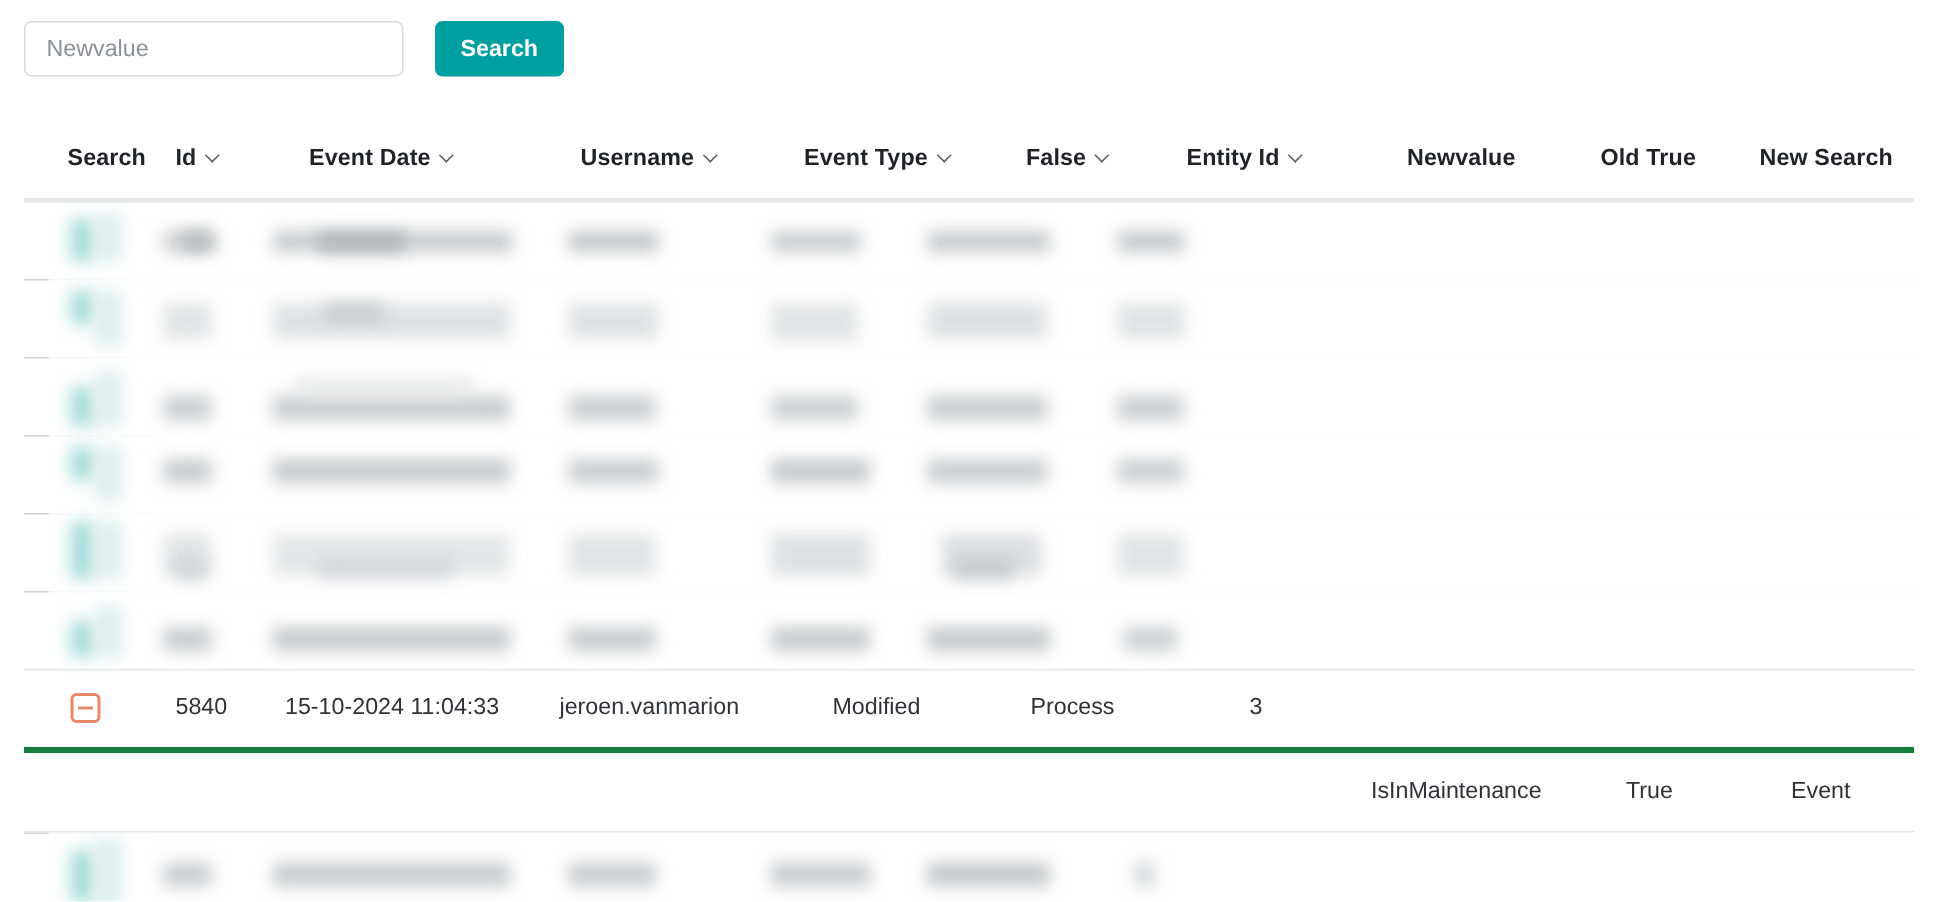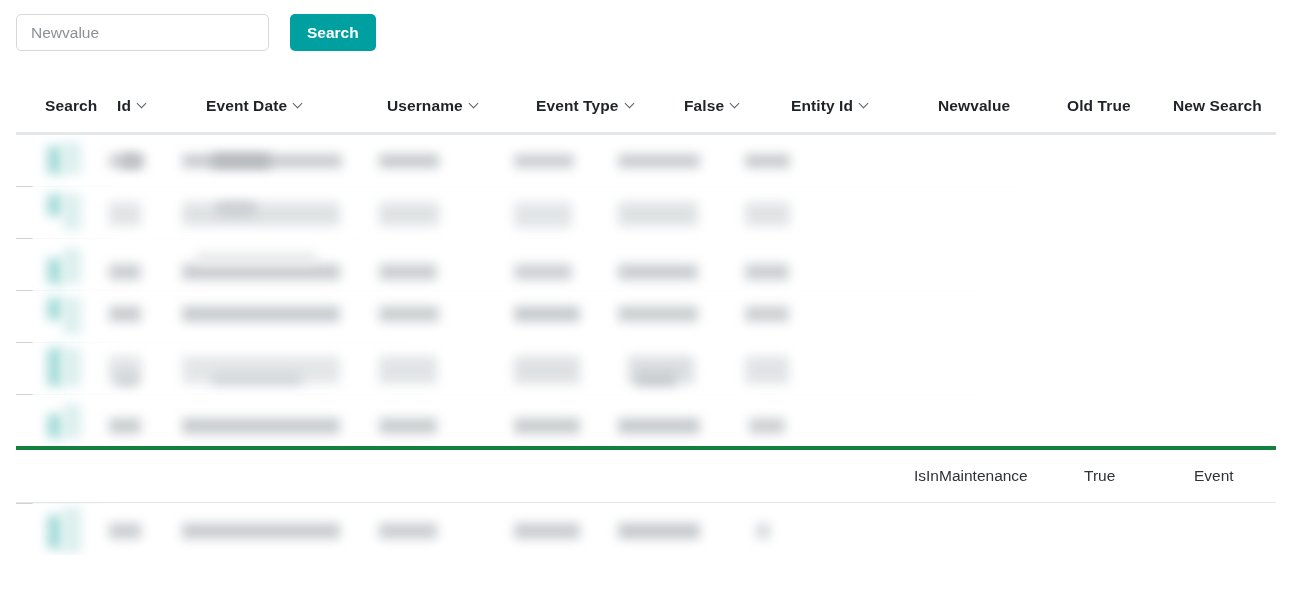--- a/index.html
+++ b/index.html
@@ -290,20 +290,30 @@
       <div class="blk teal" style="left:31px;  top:20px; width:16px; height:24px;"></div>
       <div class="blk teal2" style="left:47px;  top:10px; width:18px; height:34px;"></div>
       <div class="blk" style="left:93px;  top:24px; width:32px; height:16px; background:#c5c9cc;"></div>
       <div class="blk" style="left:166px; top:24px; width:158px; height:16px; background:#c3c7ca;"></div>
       <div class="blk" style="left:363px; top:24px; width:58px; height:16px; background:#c5c9cc;"></div>
       <div class="blk" style="left:498px; top:24px; width:66px; height:16px; background:#c4c8cb;"></div>
       <div class="blk" style="left:602px; top:24px; width:82px; height:16px; background:#c2c6c9;"></div>
       <div class="blk" style="left:733px; top:24px; width:36px; height:16px; background:#c9cdd0;"></div>
     </div>
 
+    <div class="row" style="height:52px">
+      <div class="row-divider"></div>
+      <div class="collapse-icon" style="left:31px"></div>
+      <div class="cell" style="left:101px">5840</div>
+      <div class="cell" style="left:174px">15-10-2024 11:04:33</div>
+      <div class="cell" style="left:357px">jeroen.vanmarion</div>
+      <div class="cell" style="left:539px">Modified</div>
+      <div class="cell" style="left:671px">Process</div>
+      <div class="cell" style="left:817px">3</div>
+    </div>
 
     <div class="detail-row" style="border-top:4px solid #15803d">
       <div class="cell" style="left:898px">IsInMaintenance</div>
       <div class="cell" style="left:1068px">True</div>
       <div class="cell" style="left:1178px">Event</div>
     </div>
 
     <div class="row redacted clip" style="height:52px">
       <div class="row-divider"></div>
       <div class="blk teal" style="left:31px;  top:12px; width:16px; height:34px;"></div>

